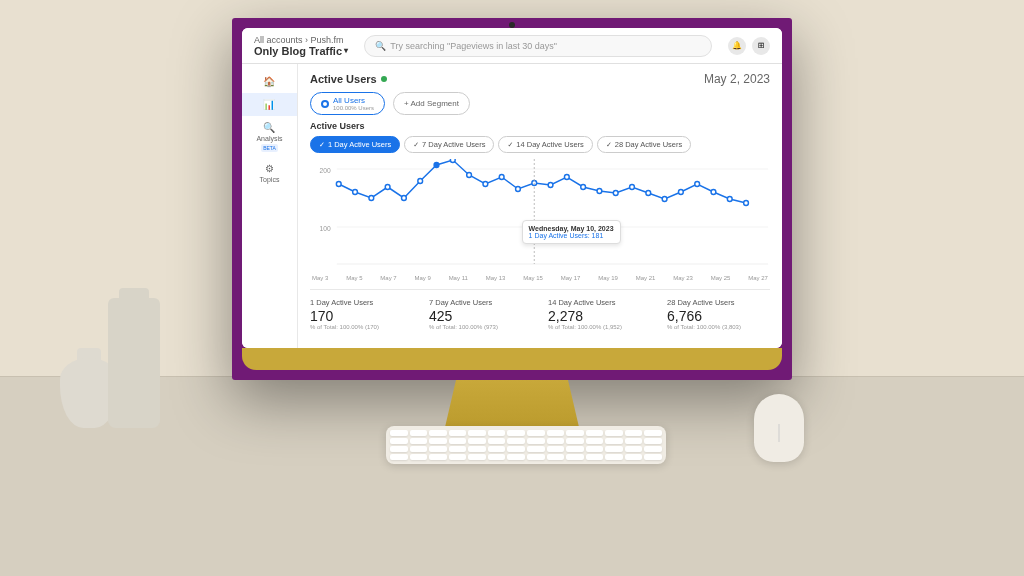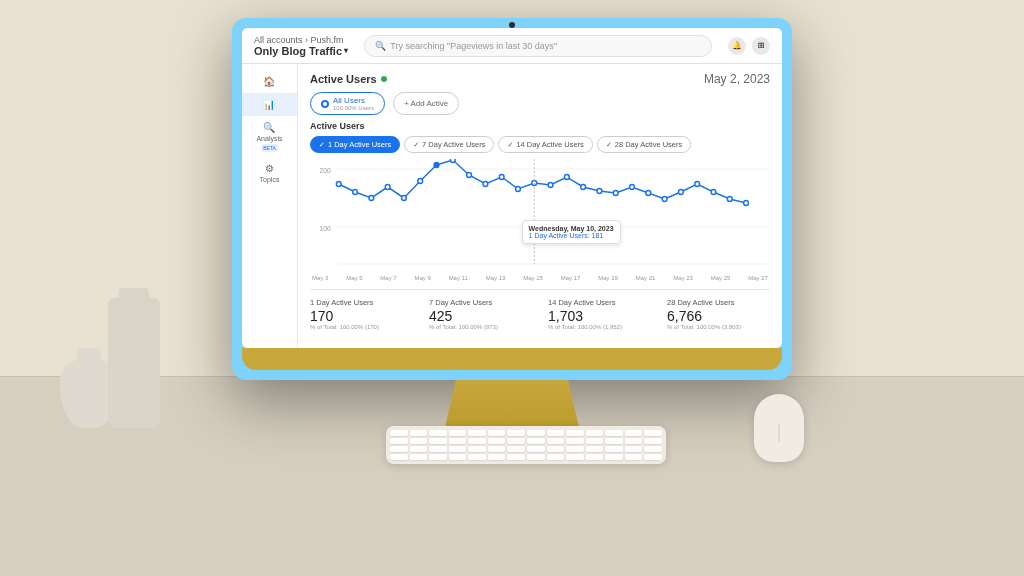--- a/index.html
+++ b/index.html
@@ -81,22 +81,22 @@
 
     
     .monitor-wrapper {
       position: absolute;
       left: 50%;
       transform: translateX(-50%);
       top: 18px;
       width: 560px;
     }
     .monitor-screen-bezel {
-      background: #7dd3fc;
-      border-radius: 14px;
+      background: #701a75;
+      border-radius: 3px;
       padding: 10px;
       box-shadow: 0 20px 60px rgba(0,0,0,0.4);
     }
     .monitor-screen {
       background: #fff;
       border-radius: 6px;
       overflow: hidden;
       width: 540px;
       height: 320px;
       position: relative;
@@ -509,21 +509,21 @@
 
           <div class="segment-bar">
             <div class="segment-pill">
               <div class="segment-dot"></div>
               <div>
                 <div>All Users</div>
                 <div style="font-size:6px;color:#999;">100.00% Users</div>
               </div>
             </div>
             <div class="segment-add">
-              <span>+ Add Active</span>
+              <span>+ Add Segment</span>
             </div>
           </div>
 
           <div class="active-users-label">Active Users</div>
 
           <div class="tab-bar">
             <div class="tab active">
               <span class="tab-check">✓</span>
               <span>1 Day Active Users</span>
             </div>
@@ -639,21 +639,21 @@
               <div class="metric-value">170</div>
               <div class="metric-sub">% of Total: 100.00% (170)</div>
             </div>
             <div class="metric-item">
               <div class="metric-label">7 Day Active Users</div>
               <div class="metric-value">425</div>
               <div class="metric-sub">% of Total: 100.00% (973)</div>
             </div>
             <div class="metric-item">
               <div class="metric-label">14 Day Active Users</div>
-              <div class="metric-value">1,703</div>
+              <div class="metric-value">2,278</div>
               <div class="metric-sub">% of Total: 100.00% (1,952)</div>
             </div>
             <div class="metric-item">
               <div class="metric-label">28 Day Active Users</div>
               <div class="metric-value">6,766</div>
               <div class="metric-sub">% of Total: 100.00% (3,803)</div>
             </div>
           </div>
 
         </div>

